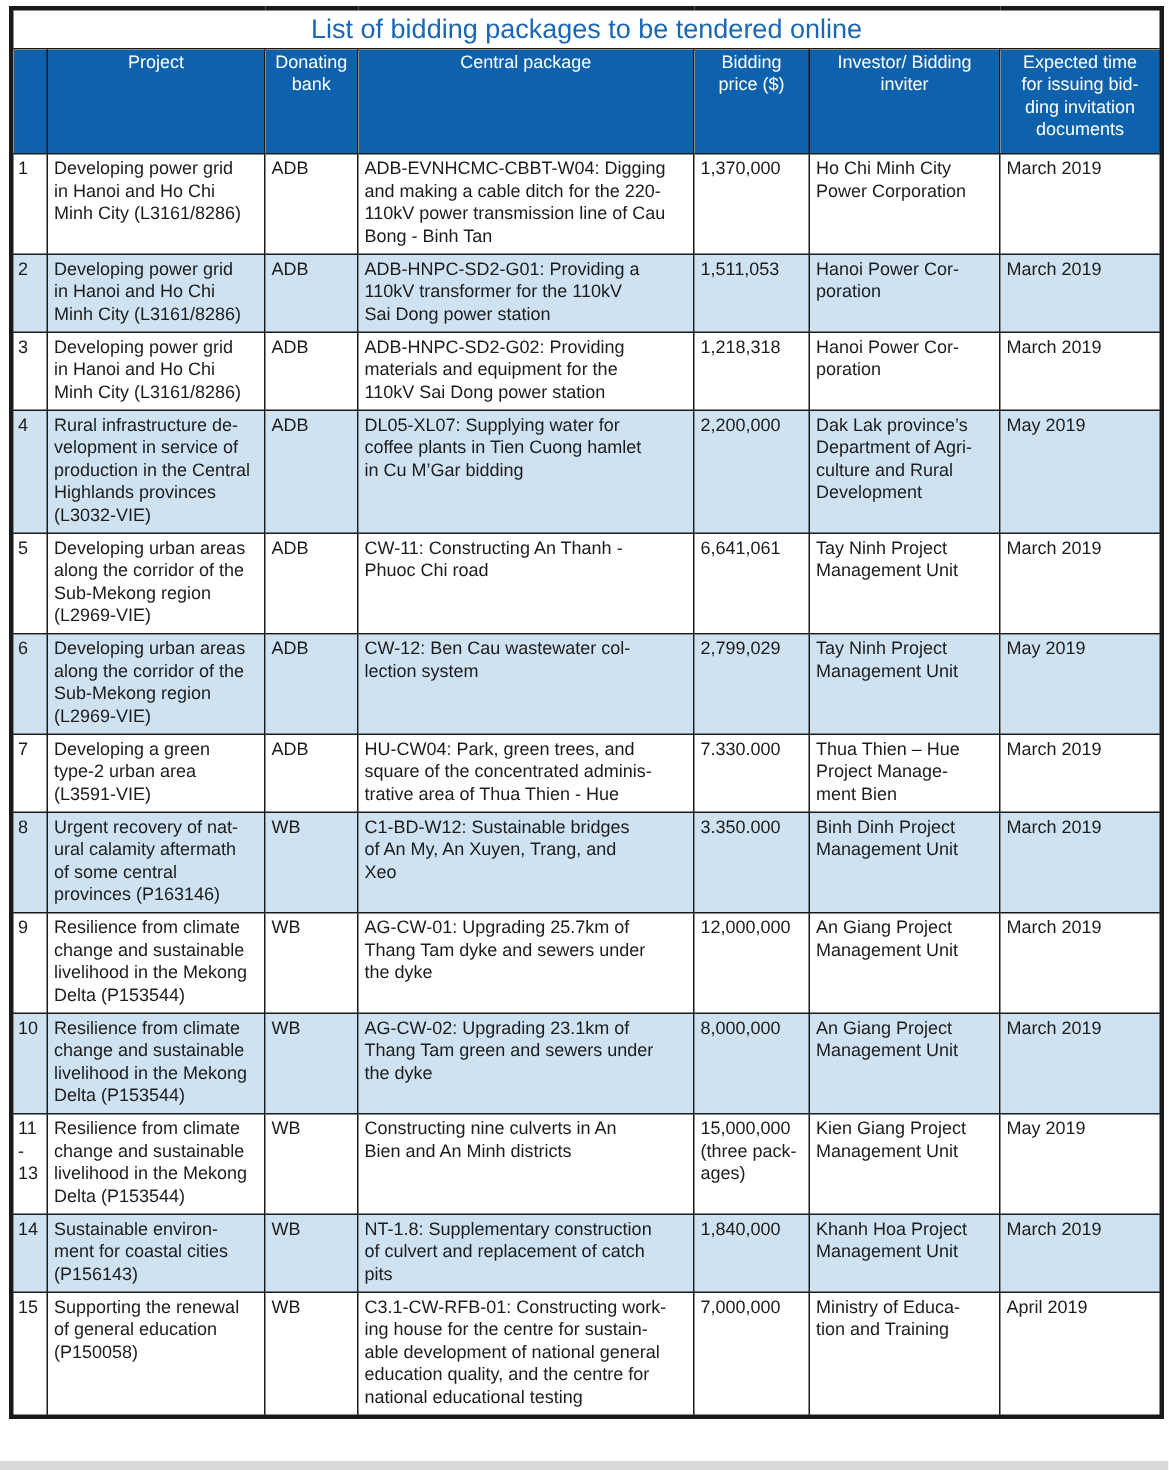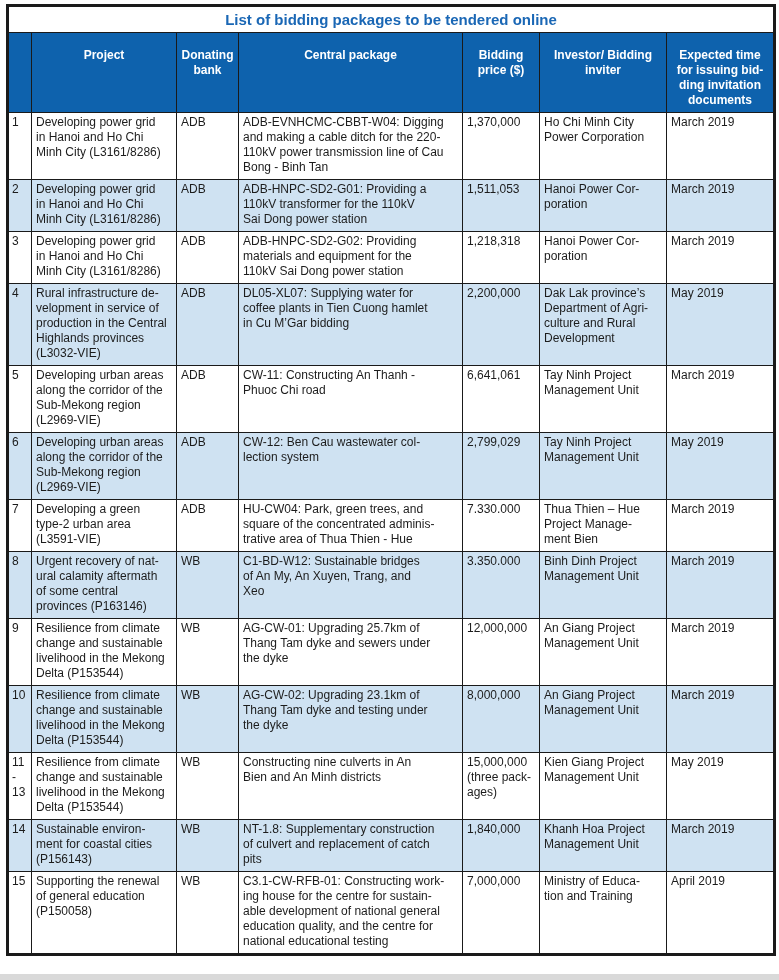--- a/index.html
+++ b/index.html
@@ -28,35 +28,35 @@
   th,td{
     border:1.5px solid var(--border);
     vertical-align:top;
     white-space:pre-line;
     overflow-wrap:break-word;
     overflow:hidden;
   }
   td.title-cell{
     background:#ffffff;
     color:var(--title-text);
-    font-size:15px;
-    font-weight:bold;
+    font-size:18px;
+    font-weight:normal;
     line-height:21px;
     text-align:center;
     padding:2px 3px;
     white-space:normal;
   }
   tr.header-row th{
     background:var(--header-bg);
     color:var(--header-text);
     font-size:12px;
-    font-weight:bold;
+    font-weight:normal;
     line-height:15px;
     text-align:center;
-    padding:15px 2px 4px 2px;
+    padding:1px 2px 4px 2px;
     height:70px;
   }
   tbody td{
     font-size:12px;
     line-height:15px;
     color:#1c1c1c;
     padding:2px 4px 4px 4px;
     background:#ffffff;
   }
   tbody tr.alt td{background:var(--stripe-bg);}
@@ -237,21 +237,21 @@
           <td>March 2019</td>
         </tr>
         <tr class="alt">
           <td class="num-cell">10</td>
           <td>Resilience from climate
 change and sustainable
 livelihood in the Mekong
 Delta (P153544)</td>
           <td>WB</td>
           <td>AG-CW-02: Upgrading 23.1km of
-Thang Tam dyke and testing under
+Thang Tam green and sewers under
 the dyke</td>
           <td>8,000,000</td>
           <td>An Giang Project
 Management Unit</td>
           <td>March 2019</td>
         </tr>
         <tr>
           <td class="num-cell">11
 -
 13</td>

